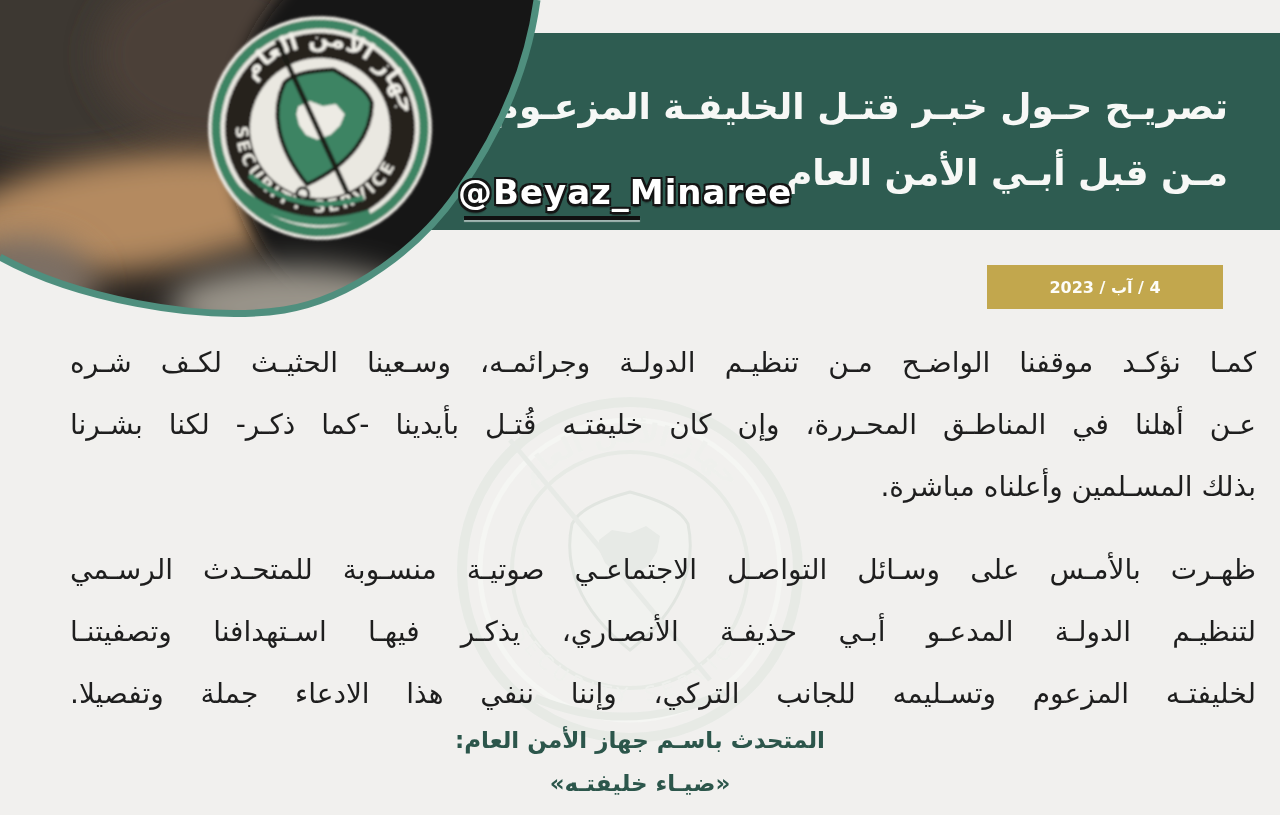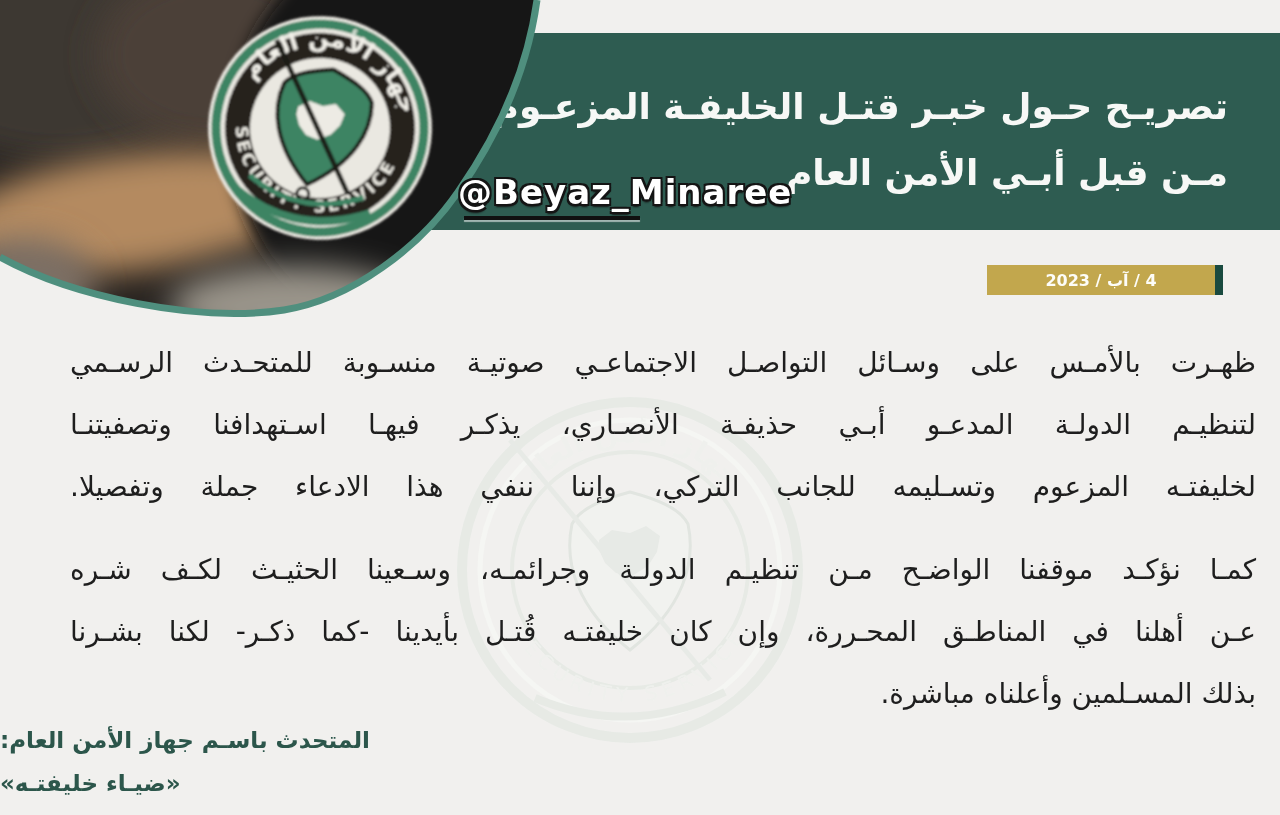--- a/index.html
+++ b/index.html
@@ -34,22 +34,22 @@
     text-shadow:-2px -2px 0 #141414,2px -2px 0 #141414,-2px 2px 0 #141414,
                  2px 2px 0 #141414,0 3px 2px #141414;
     white-space:nowrap;
   }
   .watermark-underline{
     position:absolute;left:464px;top:216px;width:176px;height:4px;z-index:4;
     background:#101010;box-shadow:0 2px 1px rgba(255,255,255,.55);
   }
   
   .date-badge{
-    position:absolute;left:987px;top:265px;width:236px;height:30px;z-index:2;
-    display:flex;flex-direction:row;
+    position:absolute;left:987px;top:265px;width:236px;height:44px;z-index:2;
+    display:flex;flex-direction:column;
   }
   .date-gold{
     flex:1;background:var(--c-gold);display:flex;align-items:center;
     justify-content:center;direction:rtl;
   }
   .date-gold span{
     color:#fdfdf8;font-size:16px;font-weight:bold;letter-spacing:1px;
     white-space:nowrap;
   }
   .date-bar{width:8px;background:var(--c-gold-bar);}
@@ -60,21 +60,21 @@
     position:absolute;left:70px;right:24px;top:332px;z-index:2;
     direction:rtl;color:var(--c-body);font-size:28px;
   }
   .para{margin-bottom:21px;}
   .line{line-height:62px;text-align:justify;}
   .l-just{text-align-last:justify;}
   .l-end{text-align-last:right;}
   
   .signature{
     position:absolute;left:0;right:0;top:719px;z-index:2;
-    direction:rtl;text-align:left;color:var(--c-signature);
+    direction:rtl;text-align:center;color:var(--c-signature);
     font-weight:bold;font-size:23px;line-height:43px;
   }
 </style>
 </head>
 <body>
 
 <div class="page">
 
   <div class="banner">
     <div class="title-line">تصريـح حـول خبـر قتـل الخليفـة المزعـوم</div>
@@ -161,28 +161,28 @@
 
   <div class="date-badge">
     <div class="date-gold">
       <span>4 / آب / 2023</span>
     </div>
     <div class="date-bar"></div>
   </div>
 
   <div class="body-text">
     <div class="para">
+      <div class="line l-just">كمـا نؤكـد موقفنا الواضـح مـن تنظيـم الدولـة وجرائمـه، وسـعينا الحثيـث لكـف شـره</div>
+      <div class="line l-just">عـن أهلنا في المناطـق المحـررة، وإن كان خليفتـه قُتـل بأيدينا -كما ذكـر- لكنا بشـرنا</div>
+      <div class="line l-end">بذلك المسـلمين وأعلناه مباشرة.</div>
+    </div>
+    <div class="para">
       <div class="line l-just">ظهـرت بالأمـس على وسـائل التواصـل الاجتماعـي صوتيـة منسـوبة للمتحـدث الرسـمي</div>
       <div class="line l-just">لتنظيـم الدولـة المدعـو أبـي حذيفـة الأنصـاري، يذكـر فيهـا اسـتهدافنا وتصفيتنـا</div>
       <div class="line l-just">لخليفتـه المزعوم وتسـليمه للجانب التركي، وإننا ننفي هذا الادعاء جملة وتفصيلا.</div>
-    </div>
-    <div class="para">
-      <div class="line l-just">كمـا نؤكـد موقفنا الواضـح مـن تنظيـم الدولـة وجرائمـه، وسـعينا الحثيـث لكـف شـره</div>
-      <div class="line l-just">عـن أهلنا في المناطـق المحـررة، وإن كان خليفتـه قُتـل بأيدينا -كما ذكـر- لكنا بشـرنا</div>
-      <div class="line l-end">بذلك المسـلمين وأعلناه مباشرة.</div>
     </div>
   </div>
 
   <div class="signature">
     <div>المتحدث باسـم جهاز الأمن العام:</div>
     <div>«ضيـاء خليفتـه»</div>
   </div>
 
 </div>
 

